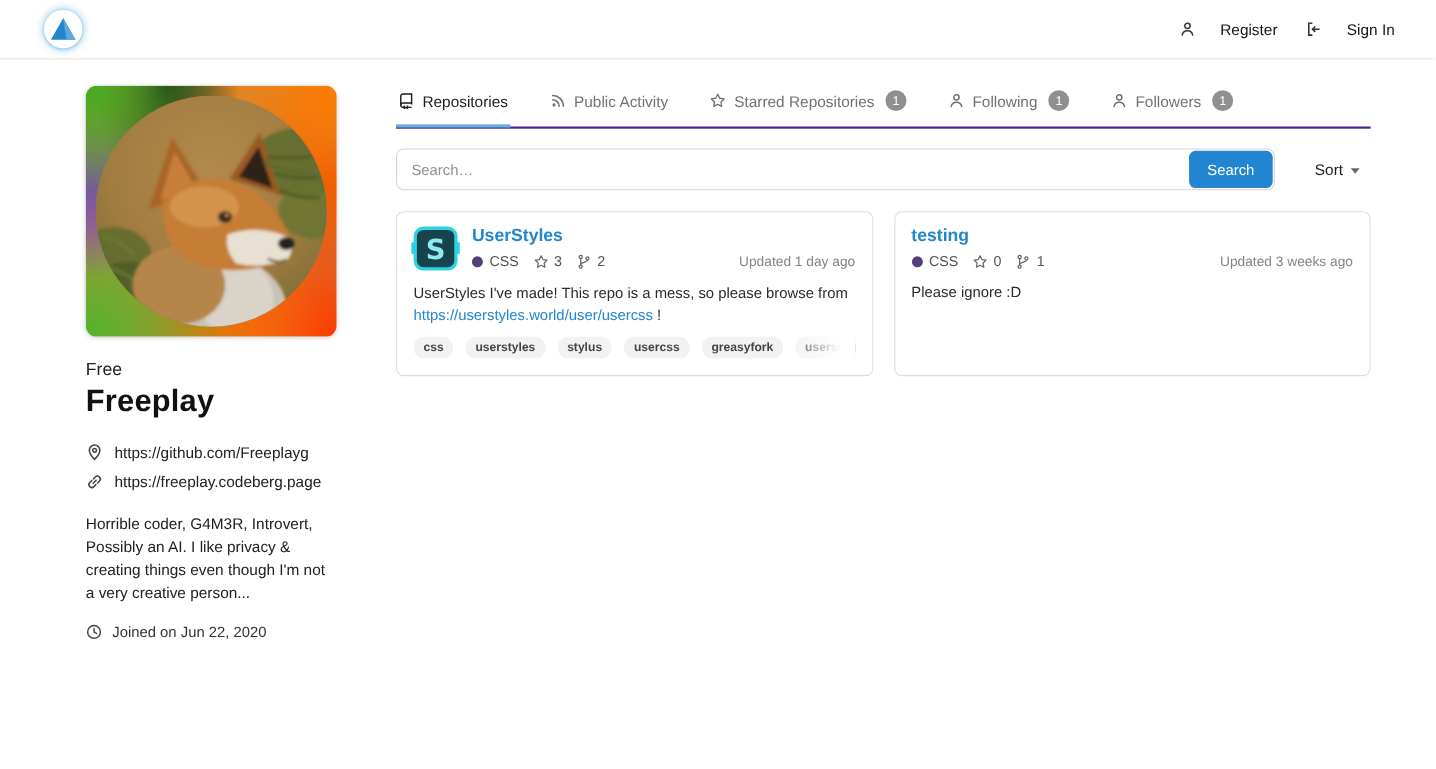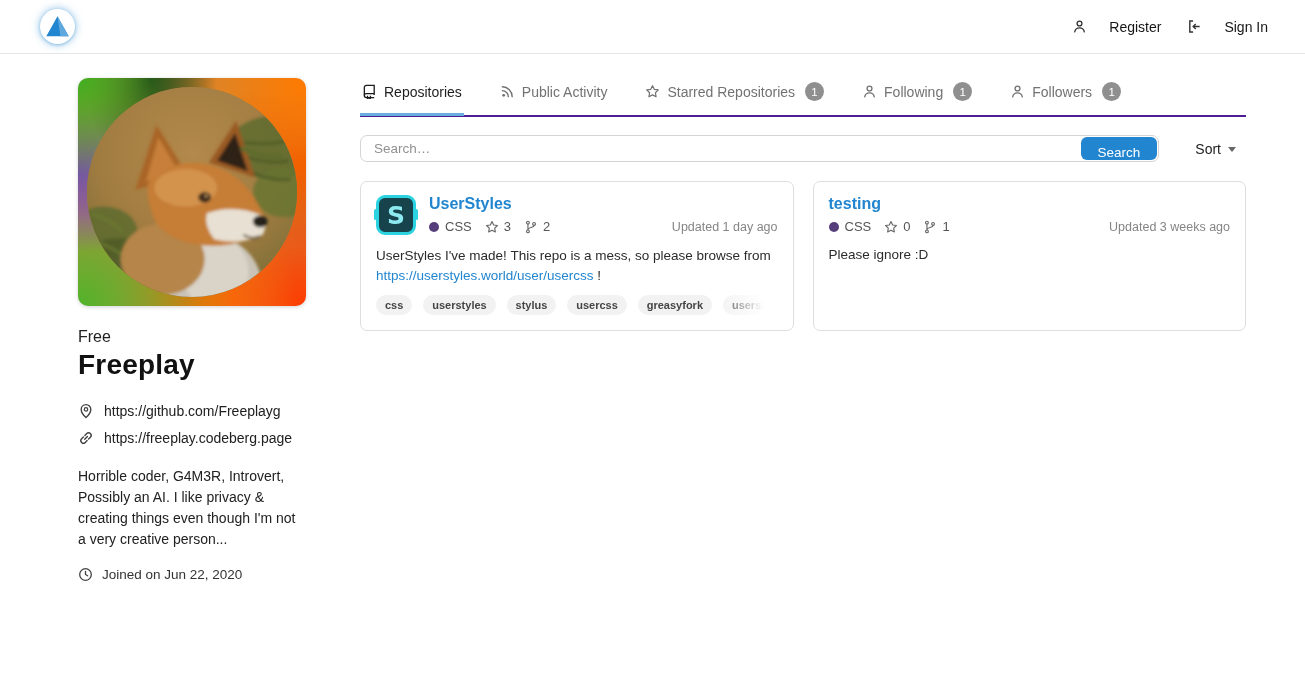--- a/index.html
+++ b/index.html
@@ -78,21 +78,21 @@
   .tab svg { flex:none; }
   .badge {
     width:19px; height:19px; border-radius:50%; background:#8f8f8f;
     color:#fff; font-size:11.5px; display:inline-flex;
     align-items:center; justify-content:center; margin-left:3px;
   }
 
   
   .search-row { display:flex; align-items:center; margin-top:18px; }
   .search-group {
-    flex:1; display:flex; align-items:stretch; height:27px;
+    flex:1; display:flex; align-items:stretch; height:38px;
     border:1px solid #d4d4d4; border-radius:7px; overflow:hidden; background:#fff;
   }
   .search-input {
     flex:1; border:0; outline:none; padding:0 13px;
     font-size:13.5px; color:#333; font-family:inherit; background:transparent;
   }
   .search-input::placeholder { color:#919191; }
   .search-btn {
     background:#2185d0; color:#fff; border:0; border-radius:6px;
     margin:1px; padding:8px 17px; font-size:13.5px; font-family:inherit; cursor:pointer;

